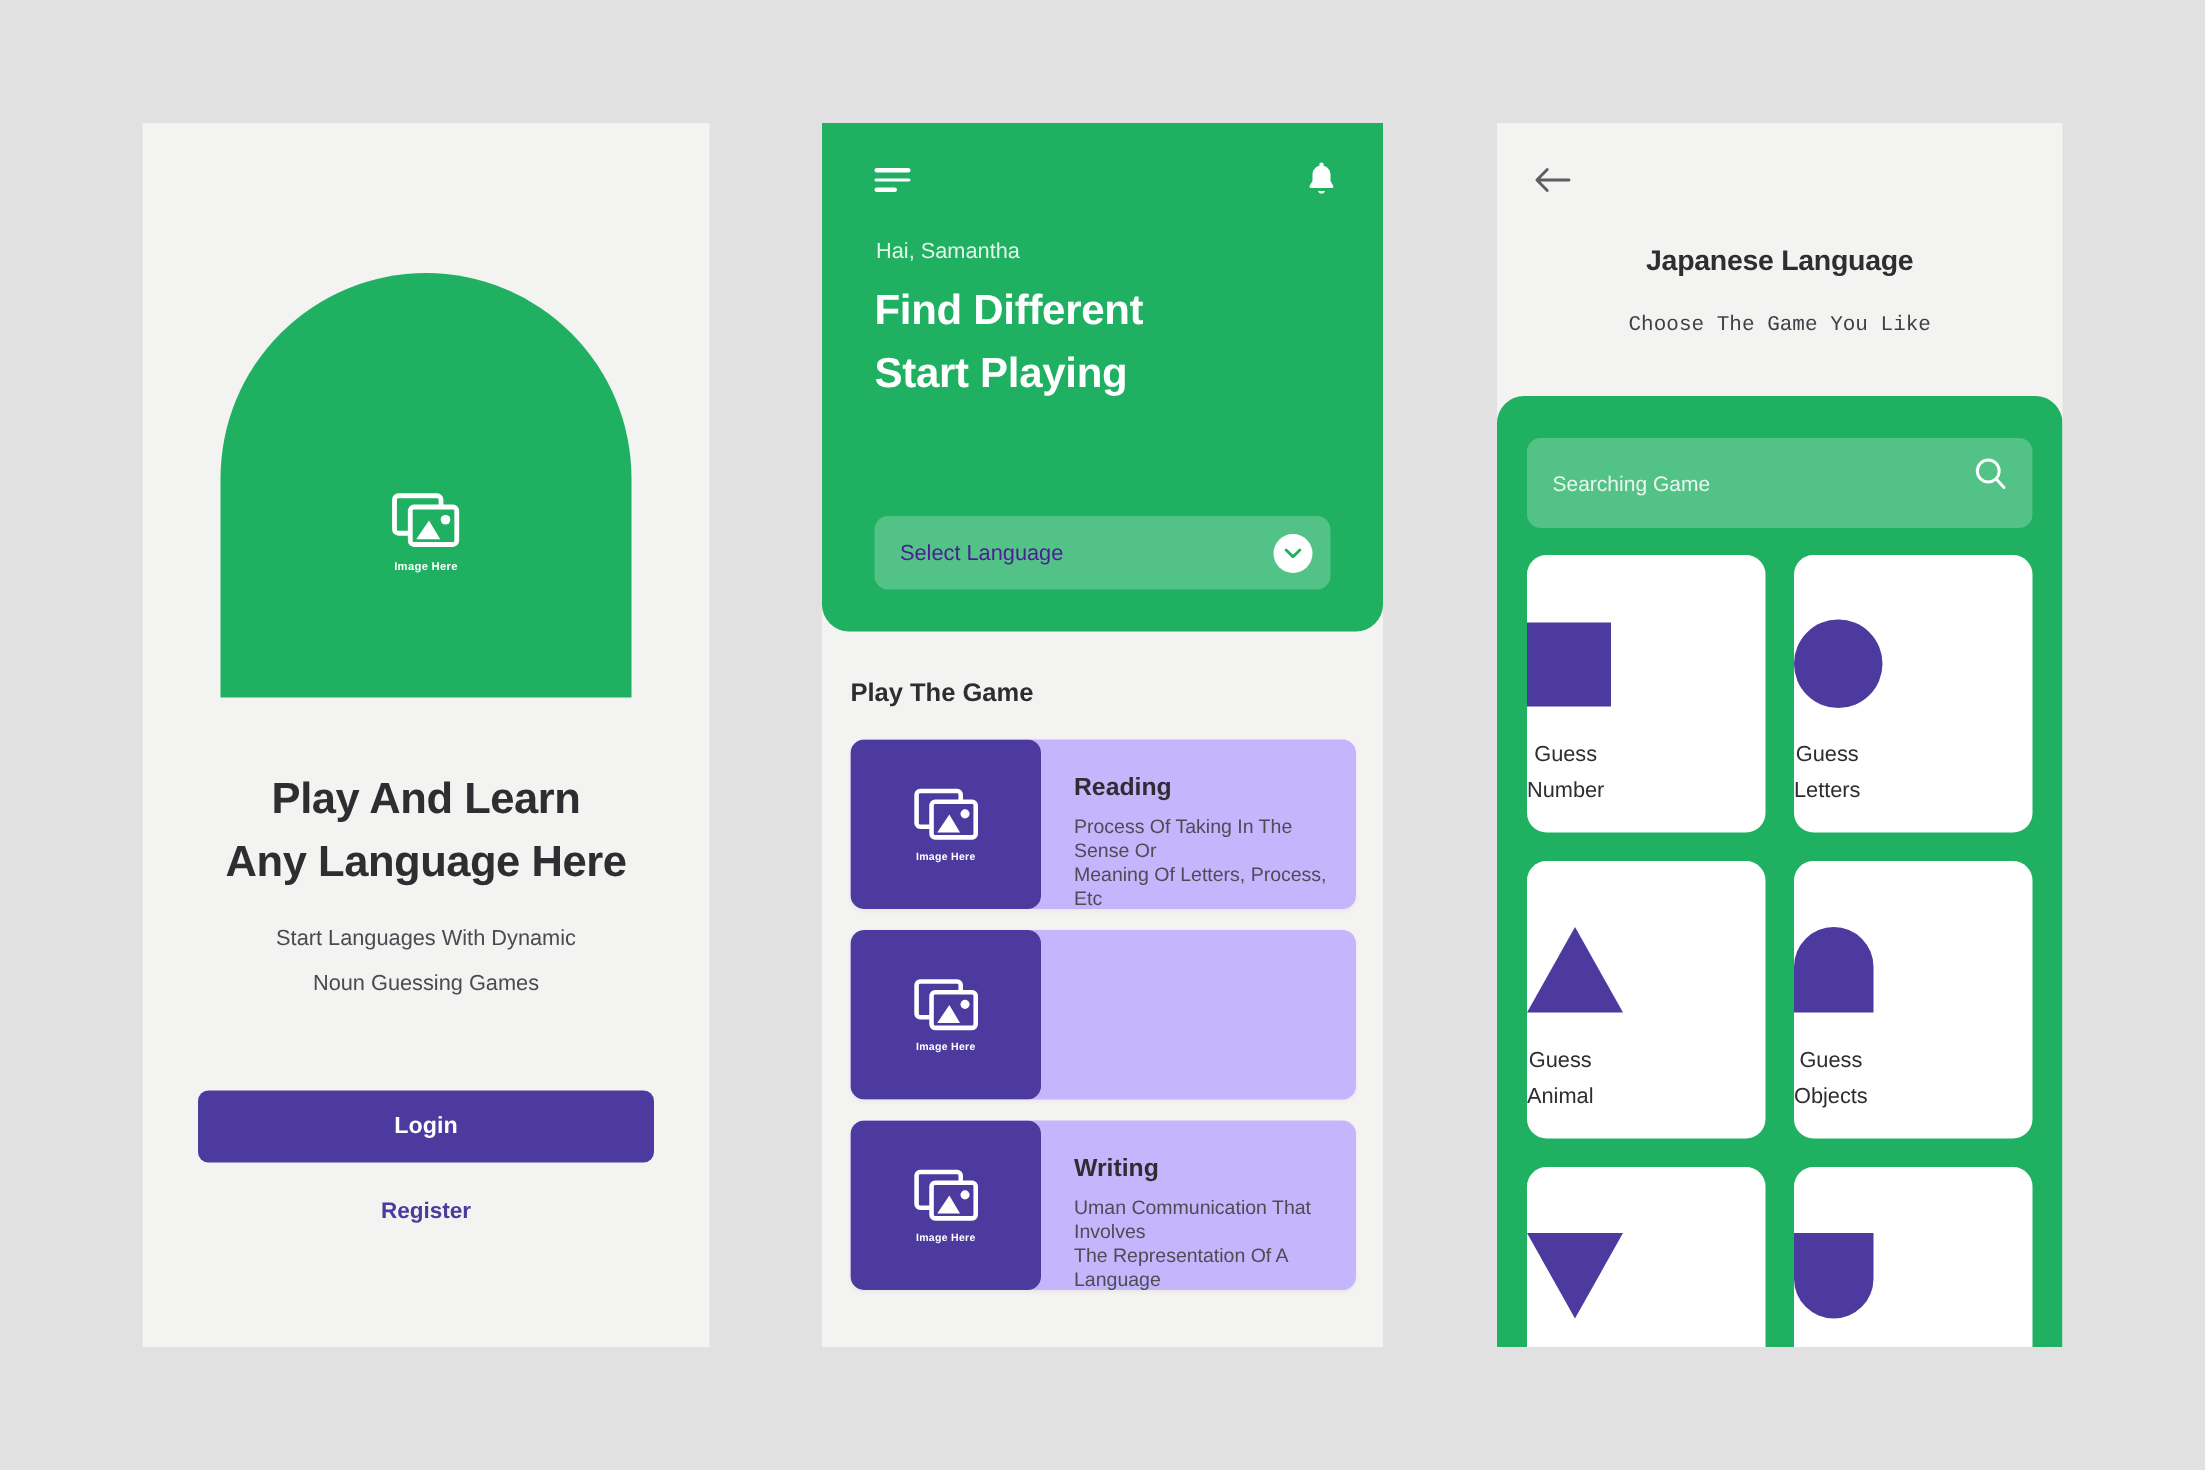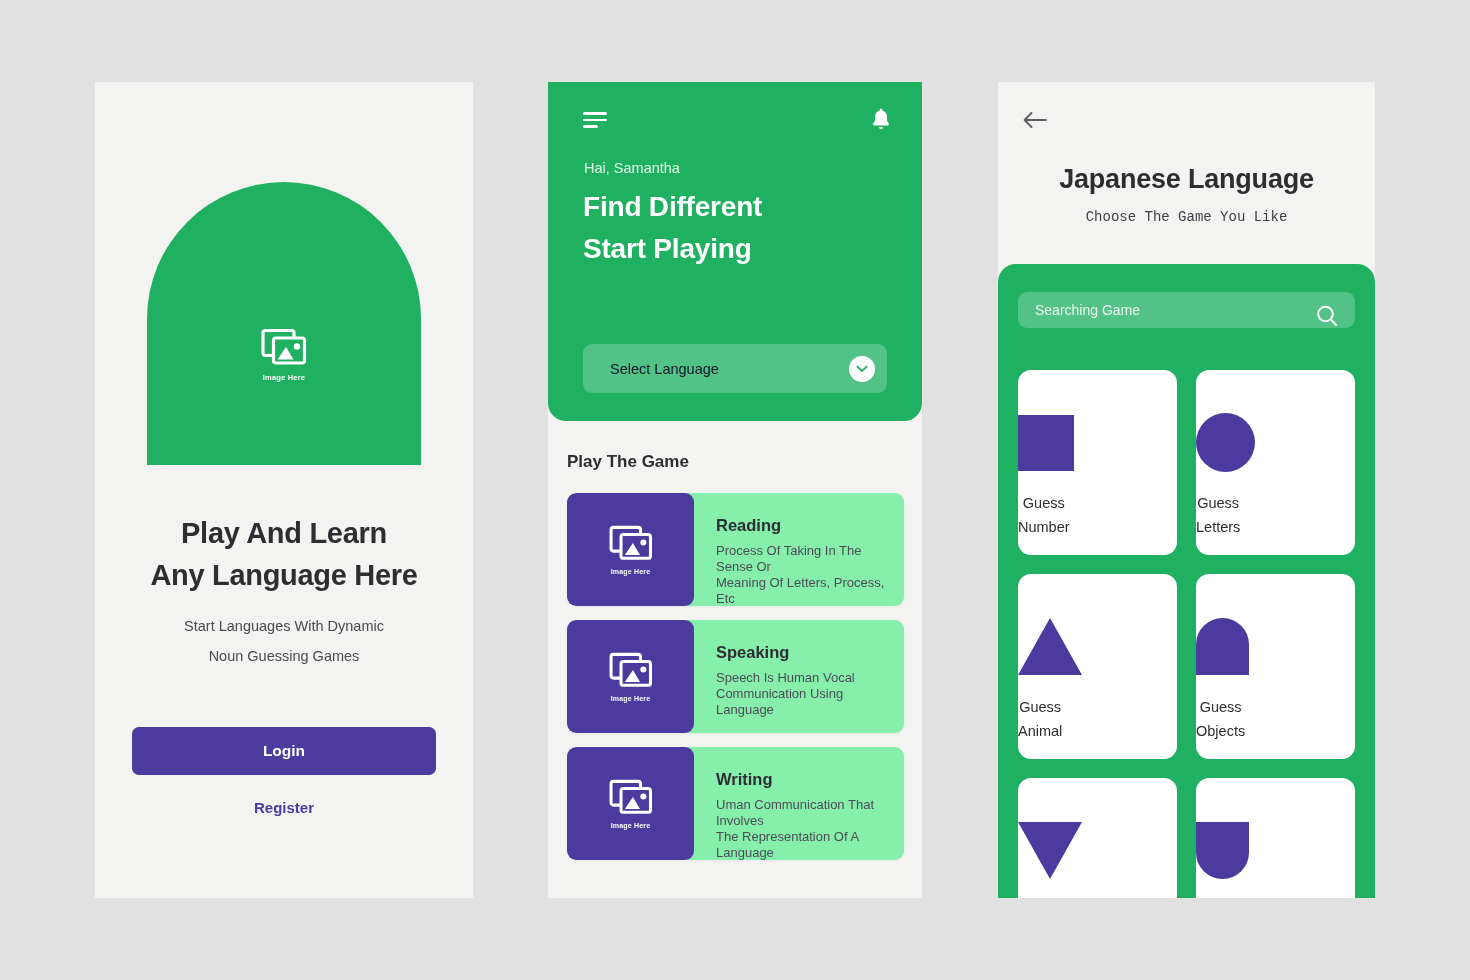--- a/index.html
+++ b/index.html
@@ -96,72 +96,72 @@
     color: #ffffff; letter-spacing: -.2px;
   }
   .s2-select {
     position: absolute; left: 35px; top: 262px;
     width: 304px; height: 49px;
     background: rgba(255,255,255,.23);
     border-radius: 9px; cursor: pointer;
     display: flex; align-items: center;
   }
   .s2-select .ph {
-    margin-left: 27px; font-size: 14.5px; color: #0f172a;
+    margin-left: 17px; font-size: 14.5px; color: #4c1d95;
   }
   .chev-circle {
     position: absolute; right: 12px; top: 50%; transform: translateY(-50%);
     width: 26px; height: 26px; border-radius: 50%;
     background: #fff; display: flex; align-items: center; justify-content: center;
   }
 
   .s2-section-title {
     position: absolute; left: 19px; top: 370px;
     font-size: 17px; font-weight: 700; color: #2d2d32;
   }
   .game-list { position: absolute; left: 19px; top: 411px; width: 337px; }
   .game-card {
     position: relative; display: flex;
     height: 113px; margin-bottom: 14px;
-    background: #86efac; border-radius: 9px;
+    background: #c4b5fd; border-radius: 9px;
     overflow: hidden; cursor: pointer;
     box-shadow: 0 1px 3px rgba(0,0,0,.05);
   }
   .game-card .thumb {
     width: 127px; flex: 0 0 127px;
     background: #4c3a9e; border-radius: 9px;
     display: flex; align-items: center; justify-content: center;
   }
   .game-card .body { padding: 23px 18px 0 22px; }
   .game-card .gt {
     font-size: 16.5px; font-weight: 700; color: #2d2d32; margin-bottom: 8px;
   }
   .game-card .gd {
     font-size: 13px; line-height: 16px; color: #4c4c55; max-width: 175px;
   }
 
   
   .back-arrow { position: absolute; left: 24px; top: 28px; cursor: pointer; }
   .s3-title {
     position: absolute; left: 0; right: 0; top: 82px;
-    text-align: center; font-size: 27px; font-weight: 700;
+    text-align: center; font-size: 19px; font-weight: 700;
     color: #2d2d32; letter-spacing: -.2px;
   }
   .s3-sub {
     position: absolute; left: 0; right: 0; top: 127px;
     text-align: center; font-size: 14px; color: #3f3f47; font-family: Liberation Mono, monospace;
   }
   .s3-green {
     position: absolute; left: 0; top: 182px;
     width: 377px; height: 634px;
     background: #1fb062; border-radius: 18px 18px 0 0;
   }
   .s3-search {
     position: absolute; left: 20px; top: 28px;
-    width: 337px; height: 36px;
+    width: 337px; height: 60px;
     background: rgba(255,255,255,.23); border-radius: 9px;
     display: flex; align-items: center; cursor: pointer;
   }
   .s3-search .ph { margin-left: 17px; font-size: 14px; color: #eaf7ef; }
   .s3-search .mag { position: absolute; right: 16px; top: 12px; }
 
   .grid {
     position: absolute; left: 20px; top: 106px;
     width: 337px;
     display: grid; grid-template-columns: 159px 159px;
@@ -289,27 +289,20 @@
           <div class="img-ph">
             <svg width="44" height="38" viewBox="0 0 46 40">
               <rect x="2" y="2.5" width="31" height="25" rx="2.5" fill="none" stroke="#ffffff" stroke-width="3.2"></rect>
               <rect x="12.5" y="10" width="31" height="25" rx="2.5" fill="#4c3a9e" stroke="#ffffff" stroke-width="3.2"></rect>
               <path d="M16.5 31.5 L25 19 L32.5 31.5 Z" fill="#ffffff"></path>
               <circle cx="36" cy="18.5" r="3.2" fill="#ffffff"></circle>
             </svg>
             <div class="cap">Image Here</div>
           </div>
         </div>
-        <div class="body">
-          <div class="gt">Speaking</div>
-          <div class="gd">
-            <div>Speech Is Human Vocal</div>
-            <div>Communication Using Language</div>
-          </div>
-        </div>
       </div>
 
       <div class="game-card">
         <div class="thumb">
           <div class="img-ph">
             <svg width="44" height="38" viewBox="0 0 46 40">
               <rect x="2" y="2.5" width="31" height="25" rx="2.5" fill="none" stroke="#ffffff" stroke-width="3.2"></rect>
               <rect x="12.5" y="10" width="31" height="25" rx="2.5" fill="#4c3a9e" stroke="#ffffff" stroke-width="3.2"></rect>
               <path d="M16.5 31.5 L25 19 L32.5 31.5 Z" fill="#ffffff"></path>
               <circle cx="36" cy="18.5" r="3.2" fill="#ffffff"></circle>

